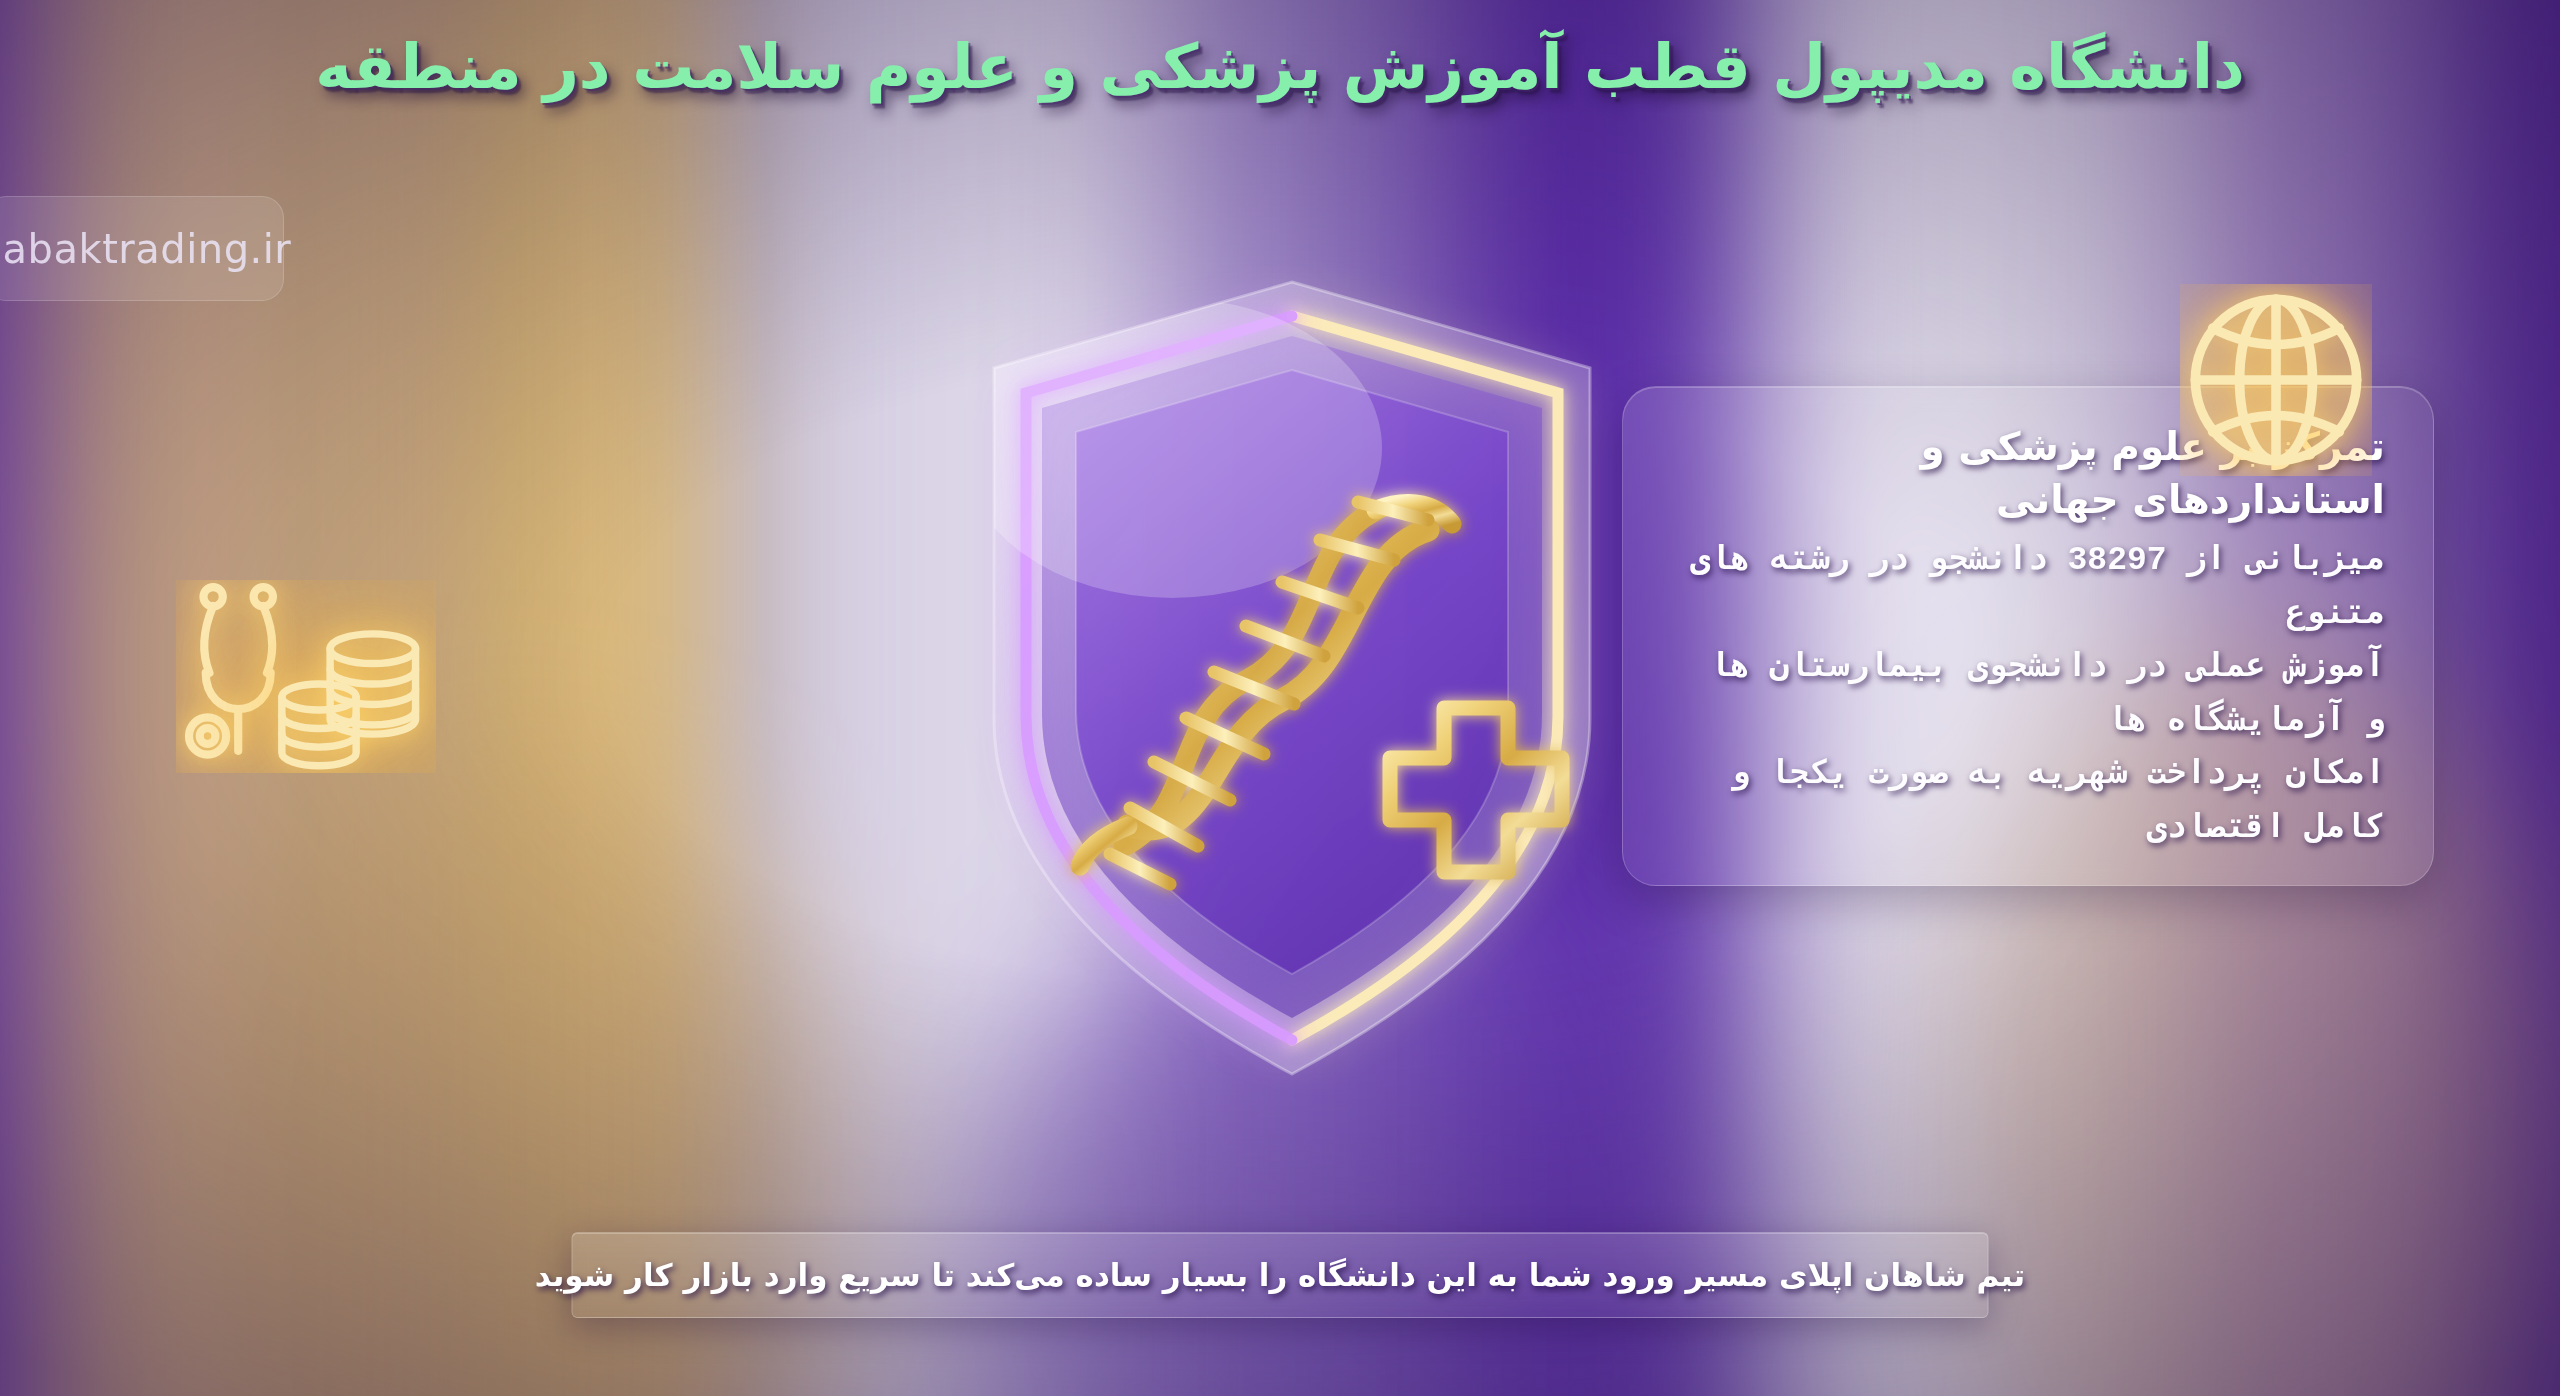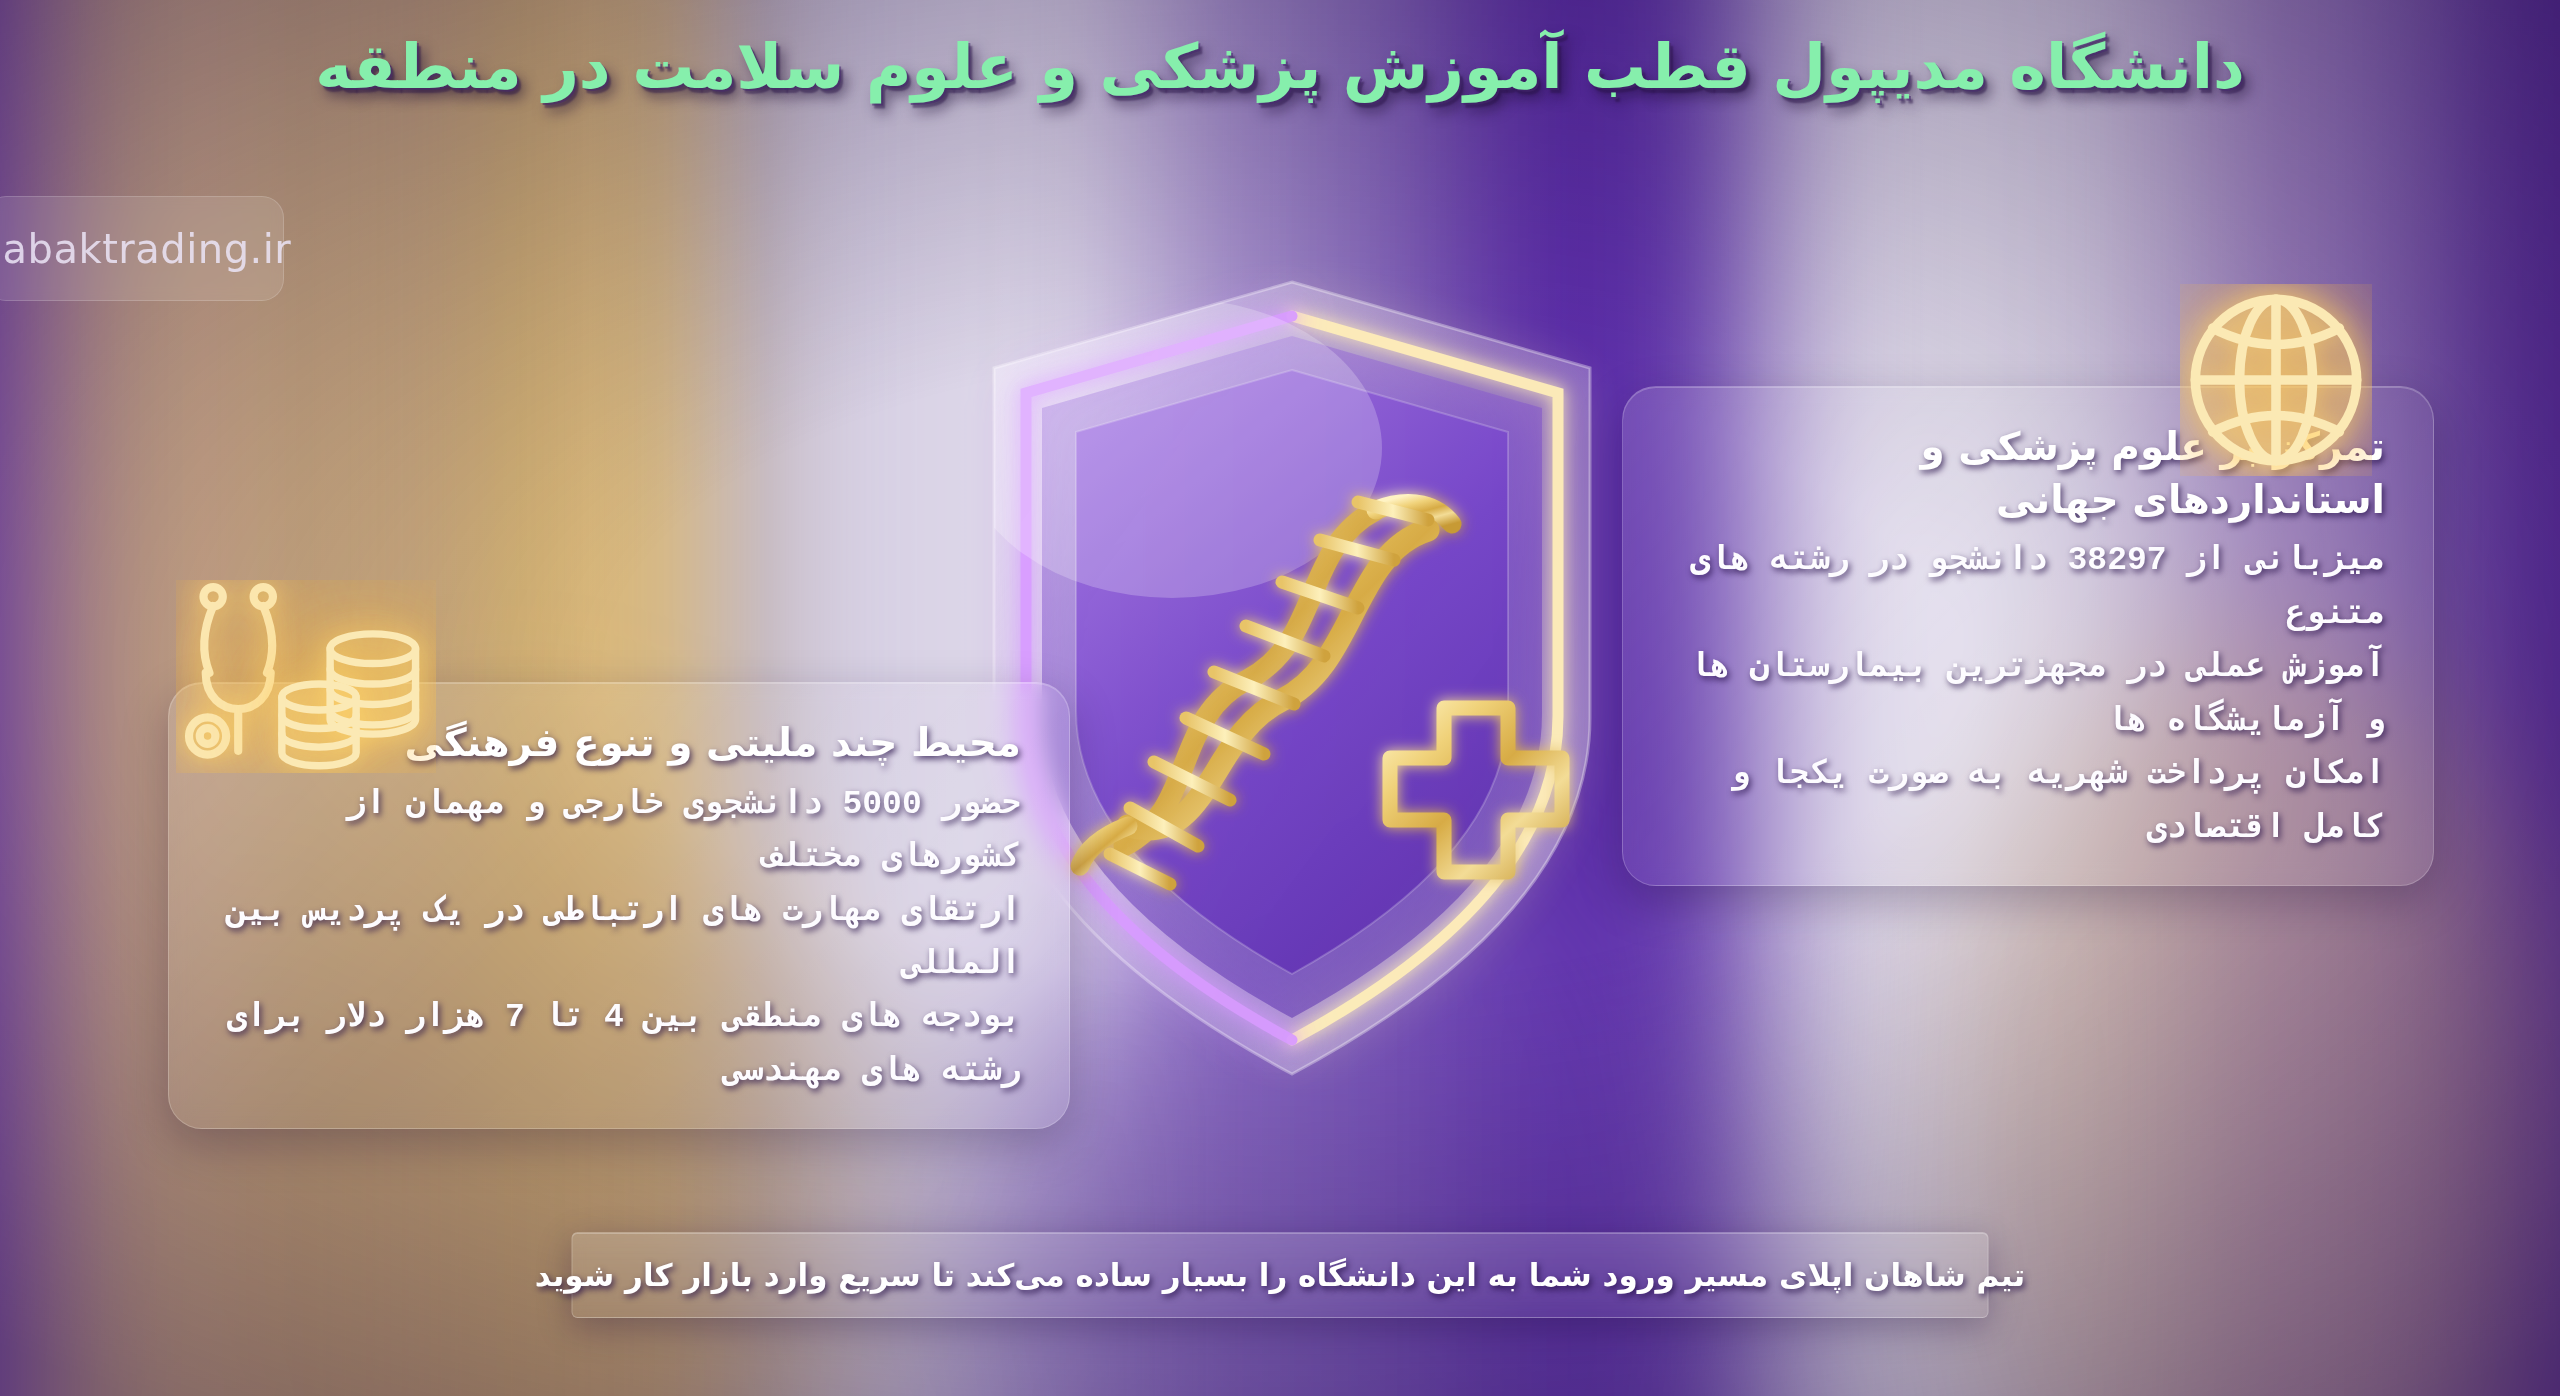--- a/index.html
+++ b/index.html
@@ -367,31 +367,23 @@
         <path d="M57 73 a20 7 0 0 0 40 0"></path>
         <path d="M57 83 a20 7 0 0 0 40 0"></path>
       </g>
     </svg>
   </div>
 
   <div class="card card-right">
     <div class="card-inner">
       <div class="card-heading">تمرکز بر علوم پزشکی و استانداردهای جهانی</div>
       <div class="card-line">میزبانی از 38297 دانشجو در رشته های متنوع</div>
-      <div class="card-line">آموزش عملی در مجهزترین بیمارستان ها و آزمایشگاه ها</div>
+      <div class="card-line">آموزش عملی در دانشجوی بیمارستان ها و آزمایشگاه ها</div>
       <div class="card-line">امکان پرداخت شهریه به صورت یکجا و کامل اقتصادی</div>
     </div>
   </div>
 
-  <div class="card card-left">
-    <div class="card-inner">
-      <div class="card-heading">محیط چند ملیتی و تنوع فرهنگی</div>
-      <div class="card-line">حضور 5000 دانشجوی خارجی و مهمان از کشورهای مختلف</div>
-      <div class="card-line">ارتقای مهارت های ارتباطی در یک پردیس بین المللی</div>
-      <div class="card-line">بودجه های منطقی بین 4 تا 7 هزار دلار برای رشته های مهندسی</div>
-    </div>
-  </div>
 
   <div class="banner">
     <div class="banner-text">تیم شاهان اپلای مسیر ورود شما به این دانشگاه را بسیار ساده می‌کند تا سریع وارد بازار کار شوید</div>
   </div>
 
 </div>
 
 </body></html>

